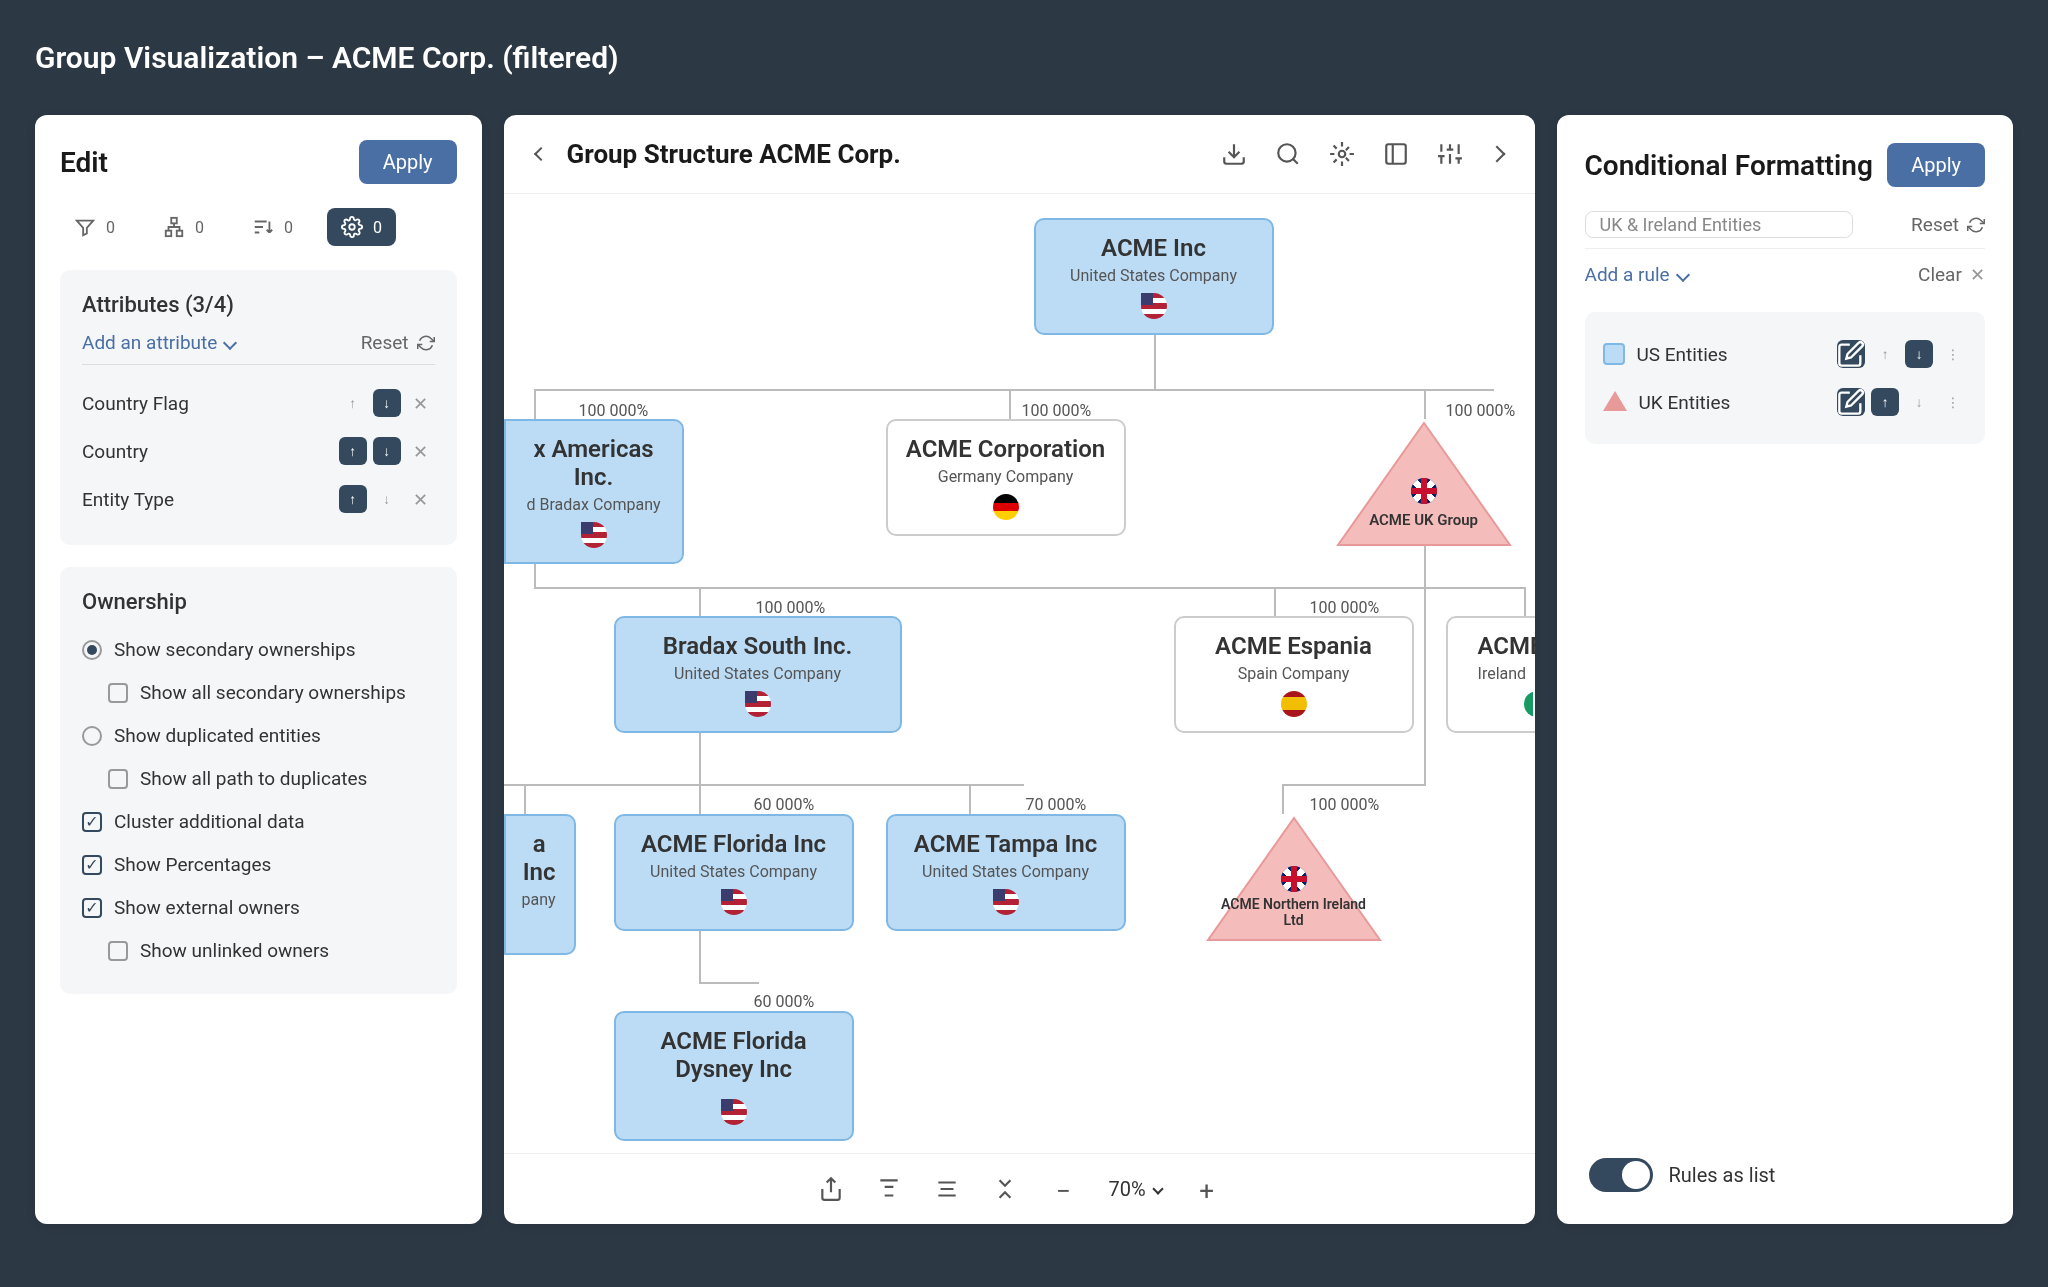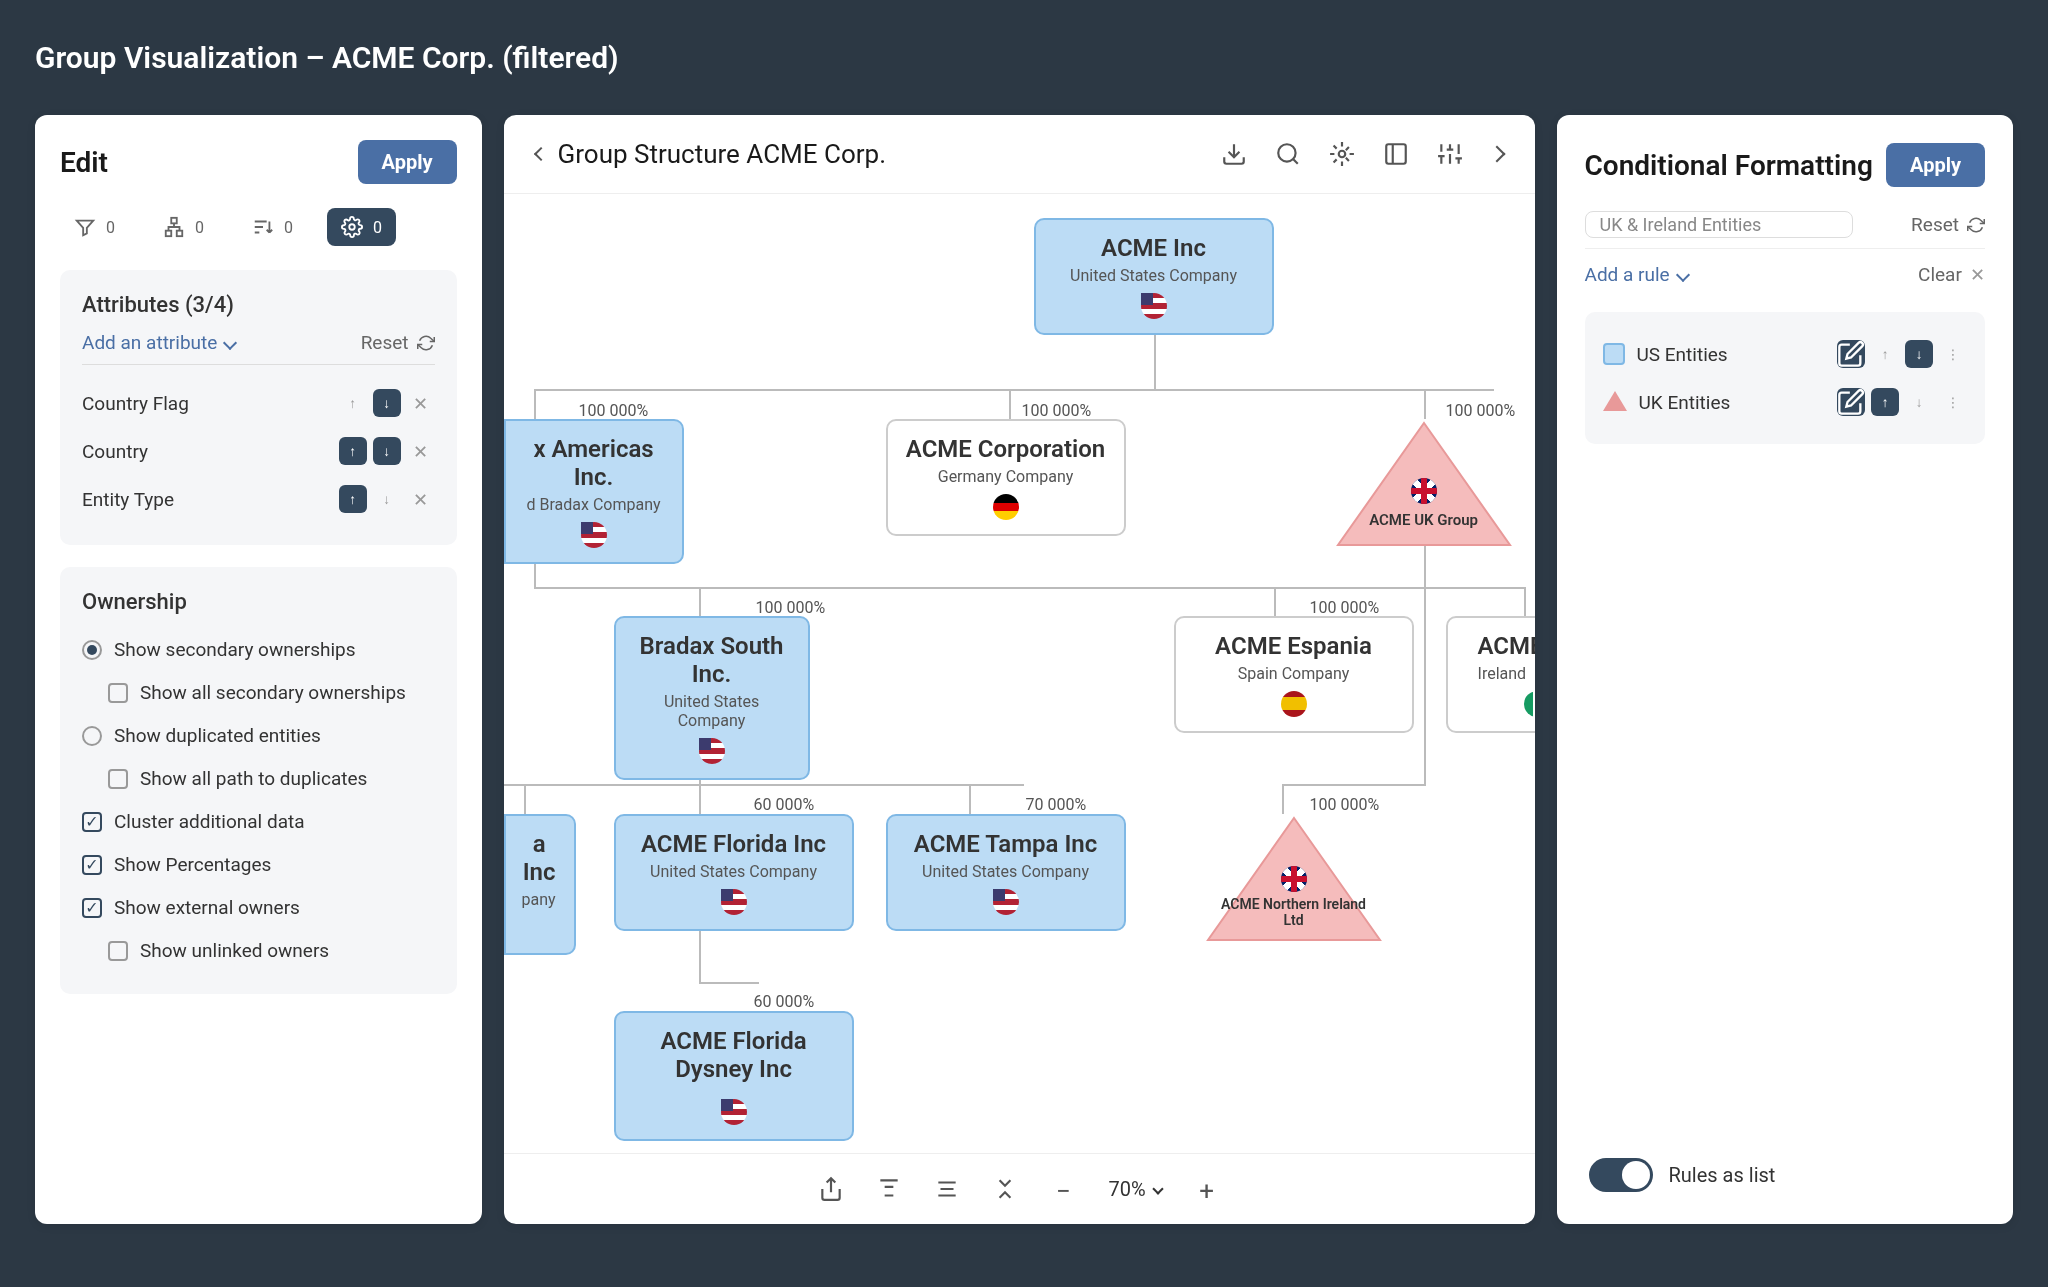--- a/index.html
+++ b/index.html
@@ -5,21 +5,21 @@
 *{box-sizing:border-box;margin:0;padding:0;font-family:-apple-system,BlinkMacSystemFont,"Segoe UI",Roboto,sans-serif}
 body{background:#2c3844;width:2048px;height:1287px;overflow:hidden}
 .topbar{padding:40px 35px;color:#fff;font-size:30px;font-weight:600}
 .panels{display:flex;gap:22px;padding:0 35px}
 .panel{background:#fff;border-radius:12px;box-shadow:0 2px 8px rgba(0,0,0,.1)}
 .edit-panel{width:450px;padding:25px}
 .center-panel{width:1040px;position:relative}
 .cond-panel{width:460px;padding:28px}
 .panel-head{display:flex;justify-content:space-between;align-items:center;margin-bottom:24px}
 .panel-title{font-size:28px;font-weight:600;color:#1a1a1a}
-.btn-primary{background:#4a6fa5;color:#fff;border:none;border-radius:8px;padding:10px 24px;font-size:20px;font-weight:700;cursor:pointer}
+.btn-primary{background:#4a6fa5;color:#fff;border:none;border-radius:8px;padding:10px 24px;font-size:20px;font-weight:400;cursor:pointer}
 .tab-row{display:flex;gap:20px;margin-bottom:24px}
 .tab-item{display:flex;align-items:center;gap:10px;padding:8px 14px;border-radius:8px;color:#666;cursor:pointer}
 .tab-item.active{background:#34495e;color:#fff}
 .tab-icon{width:22px;height:22px;display:inline-flex;align-items:center;justify-content:center}
 .card{background:#f5f6f8;border-radius:10px;padding:22px;margin-bottom:22px}
 .card-title{font-size:22px;font-weight:500;color:#333;margin-bottom:14px}
 .link-row{display:flex;justify-content:space-between;align-items:center;margin-bottom:14px;padding-bottom:10px}
 .link-text{color:#4a6fa5;font-size:19px;cursor:pointer;display:flex;align-items:center;gap:8px}
 .reset-text{color:#666;font-size:19px;cursor:pointer;display:flex;align-items:center;gap:8px}
 .attr-row{display:flex;justify-content:space-between;align-items:center;padding:10px 0}
@@ -28,21 +28,21 @@
 .sq-btn{width:28px;height:28px;border-radius:6px;display:flex;align-items:center;justify-content:center;cursor:pointer;border:none;background:transparent;color:#999}
 .sq-btn.filled{background:#34495e;color:#fff}
 .opt-row{display:flex;align-items:center;gap:12px;padding:10px 0}
 .opt-row.indent{padding-left:26px}
 .radio{width:20px;height:20px;border:2px solid #999;border-radius:50%;display:inline-flex;align-items:center;justify-content:center}
 .radio.sel::after{content:"";width:10px;height:10px;background:#34495e;border-radius:50%}
 .checkbox{width:20px;height:20px;border:2px solid #999;border-radius:4px;display:inline-flex;align-items:center;justify-content:center;color:#34495e}
 .checkbox.sel{border-color:#34495e}
 .opt-label{font-size:19px;color:#333}
 .ctr-head{display:flex;align-items:center;justify-content:space-between;padding:24px 32px;border-bottom:1px solid #eee}
-.ctr-title{display:flex;align-items:center;gap:12px;font-size:26px;font-weight:400;color:#1a1a1a}
+.ctr-title{display:flex;align-items:center;gap:21px;font-size:26px;font-weight:700;color:#1a1a1a}
 .ctr-tools{display:flex;gap:28px;align-items:center}
 .tool-icon{width:26px;height:26px;color:#555;cursor:pointer}
 .chart-area{position:relative;height:960px;overflow:hidden;border-bottom:1px solid #eee}
 .node{position:absolute;border-radius:10px;padding:14px 18px;text-align:center;display:flex;flex-direction:column;align-items:center;gap:4px}
 .node-blue{background:#bcdcf5;border:2px solid #7fb8e5}
 .node-white{background:#fff;border:2px solid #ccc}
 .node-name{font-size:24px;font-weight:600;color:#333}
 .node-sub{font-size:16px;color:#555}
 .flag{width:26px;height:26px;border-radius:50%;display:inline-block;margin-top:4px}
 .flag-us{background:linear-gradient(#b22234 0 20%,#fff 20% 40%,#b22234 40% 60%,#fff 60% 80%,#b22234 80% 100%);position:relative}
@@ -288,21 +288,21 @@
         <div class="node-sub">Germany Company</div>
         <span class="flag flag-de"></span>
       </div>
       <div style="position:absolute;left:830px;top:225px">
         <svg width="180" height="130">
             <polygon points="90,4 176,126 4,126" fill="#f5bcbc" stroke="#e89999" stroke-width="2"></polygon>
           </svg>
         <span class="flag flag-uk" style="position:absolute;left:77px;top:55px"></span>
         <div class="tri-label" style="left:10px;top:92px">ACME UK Group</div>
       </div>
-      <div class="node node-blue" style="left:110px;top:422px;width:196px">
+      <div class="node node-blue" style="left:110px;top:422px;width:288px">
         <div class="node-name">Bradax South Inc.</div>
         <div class="node-sub">United States Company</div>
         <span class="flag flag-us"></span>
       </div>
       <div class="node node-white" style="left:670px;top:422px;width:240px">
         <div class="node-name">ACME Espania</div>
         <div class="node-sub">Spain Company</div>
         <span class="flag flag-es"></span>
       </div>
       <div class="node node-white" style="left:942px;top:422px;width:130px;border-top-right-radius:0;border-bottom-right-radius:0;align-items:flex-start;padding-left:30px">

